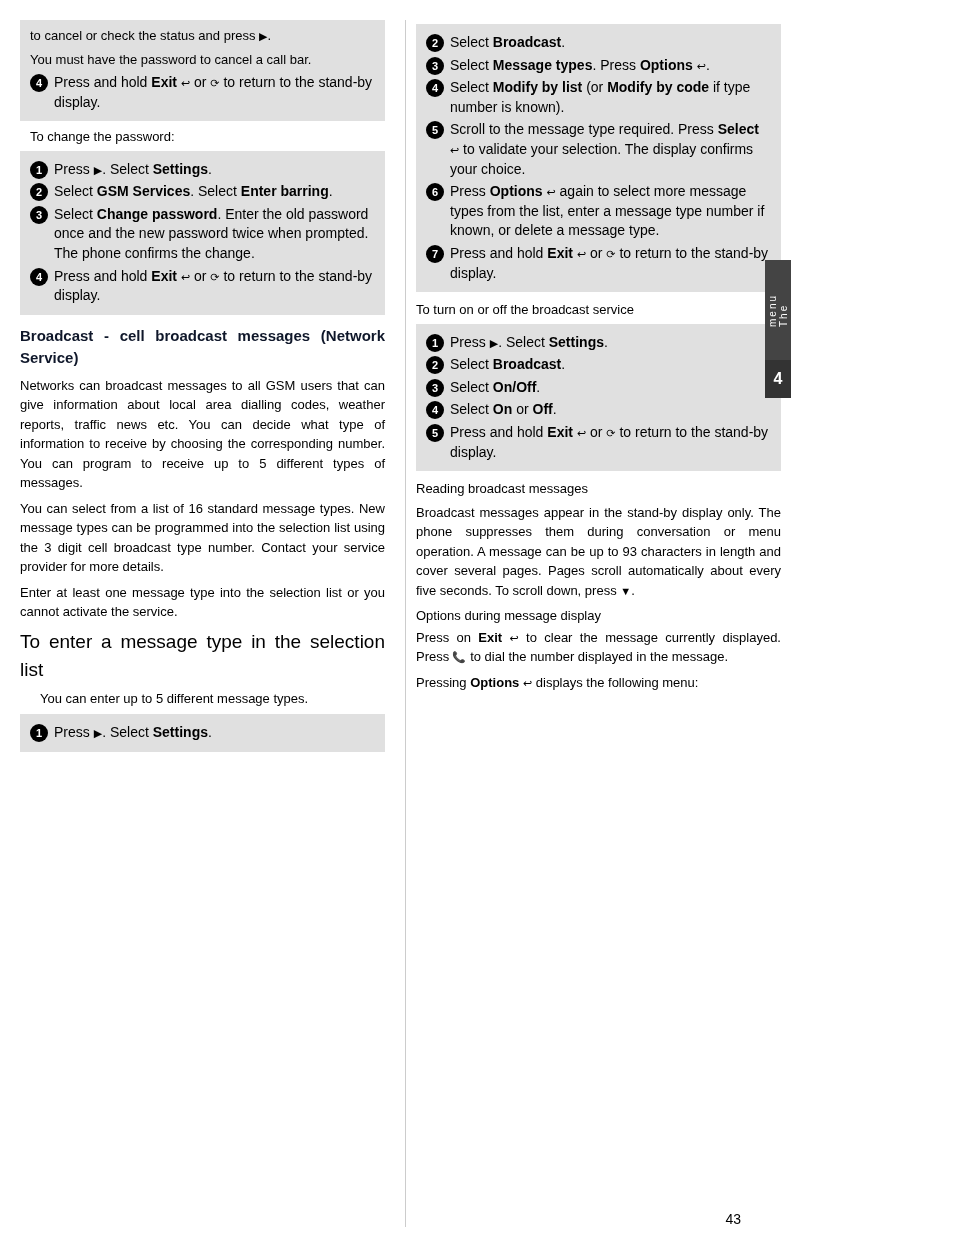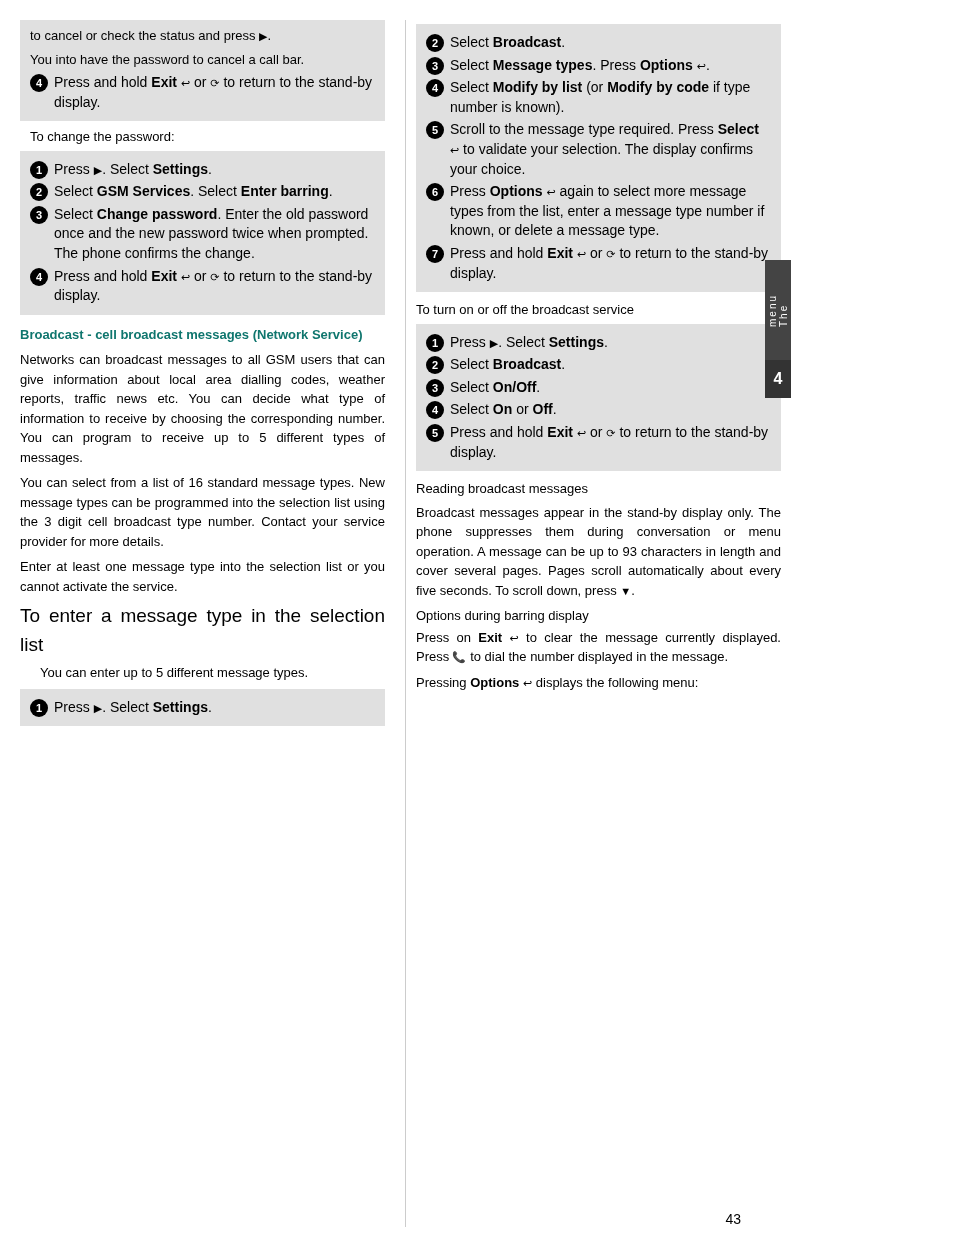--- a/index.html
+++ b/index.html
@@ -94,23 +94,23 @@
       margin-bottom: 6px;
     }
 
     .shaded-steps {
       background: #e0e0e0;
       padding: 6px 10px;
       margin: 4px 0;
     }
 
     .broadcast-title {
-      font-size: 13px;
+      font-size: 15px;
       font-weight: bold;
-      color: #0f766e;
+      color: #0f172a;
       margin: 10px 0 6px 0;
     }
 
     .reading-title {
       font-size: 13px;
       font-weight: normal;
       margin: 8px 0 4px 0;
     }
 
     .options-title {
@@ -121,21 +121,21 @@
 </head>
 <body>
 
 <div class="page-container">
   <div class="main-content">
 
     <div class="left-column">
 
       <div class="shaded-top">
         <p class="top-text">to cancel or check the status and press <span style="font-size:11px;">▶</span>.</p>
-        <p class="top-text">You into have the password to cancel a call bar.</p>
+        <p class="top-text">You must have the password to cancel a call bar.</p>
 
         <div class="step">
           <span class="step-circle">4</span>
           <span class="step-content">Press and hold <strong>Exit</strong> <span style="font-size:11px;">↩</span> or <span style="font-size:11px;">⟳</span> to return to the stand-by display.</span>
         </div>
       </div>
 
       <p style="margin: 6px 0 4px 10px; font-size:13px;">To change the password:</p>
 
       <div class="shaded-steps">
@@ -231,21 +231,21 @@
         <div class="step">
           <span class="step-circle">5</span>
           <span class="step-content">Press and hold <strong>Exit</strong> <span style="font-size:11px;">↩</span> or <span style="font-size:11px;">⟳</span> to return to the stand-by display.</span>
         </div>
       </div>
 
       <p class="reading-title">Reading broadcast messages</p>
 
       <p style="font-size:13px; text-align:justify; line-height:1.5; margin-bottom:6px;">Broadcast messages appear in the stand-by display only. The phone suppresses them during conversation or menu operation. A message can be up to 93 characters in length and cover several pages. Pages scroll automatically about every five seconds. To scroll down, press <span style="font-size:11px;">▼</span>.</p>
 
-      <p class="options-title">Options during barring display</p>
+      <p class="options-title">Options during message display</p>
 
       <p style="font-size:13px; text-align:justify; line-height:1.5; margin-bottom:6px;">Press on <strong>Exit</strong> <span style="font-size:11px;">↩</span> to clear the message currently displayed. Press <span style="font-size:11px;">📞</span> to dial the number displayed in the message.</p>
 
       <p style="font-size:13px; text-align:justify; line-height:1.5;">Pressing <strong>Options</strong> <span style="font-size:11px;">↩</span> displays the following menu:</p>
 
     </div>
 
   </div>
 
   <div style="position:absolute; right:0; top:260px; width:26px; background:#444; color:#fff; font-size:10px; padding: 40px 5px; letter-spacing:2px; height:100px; display:flex; align-items:center; justify-content:center;">

